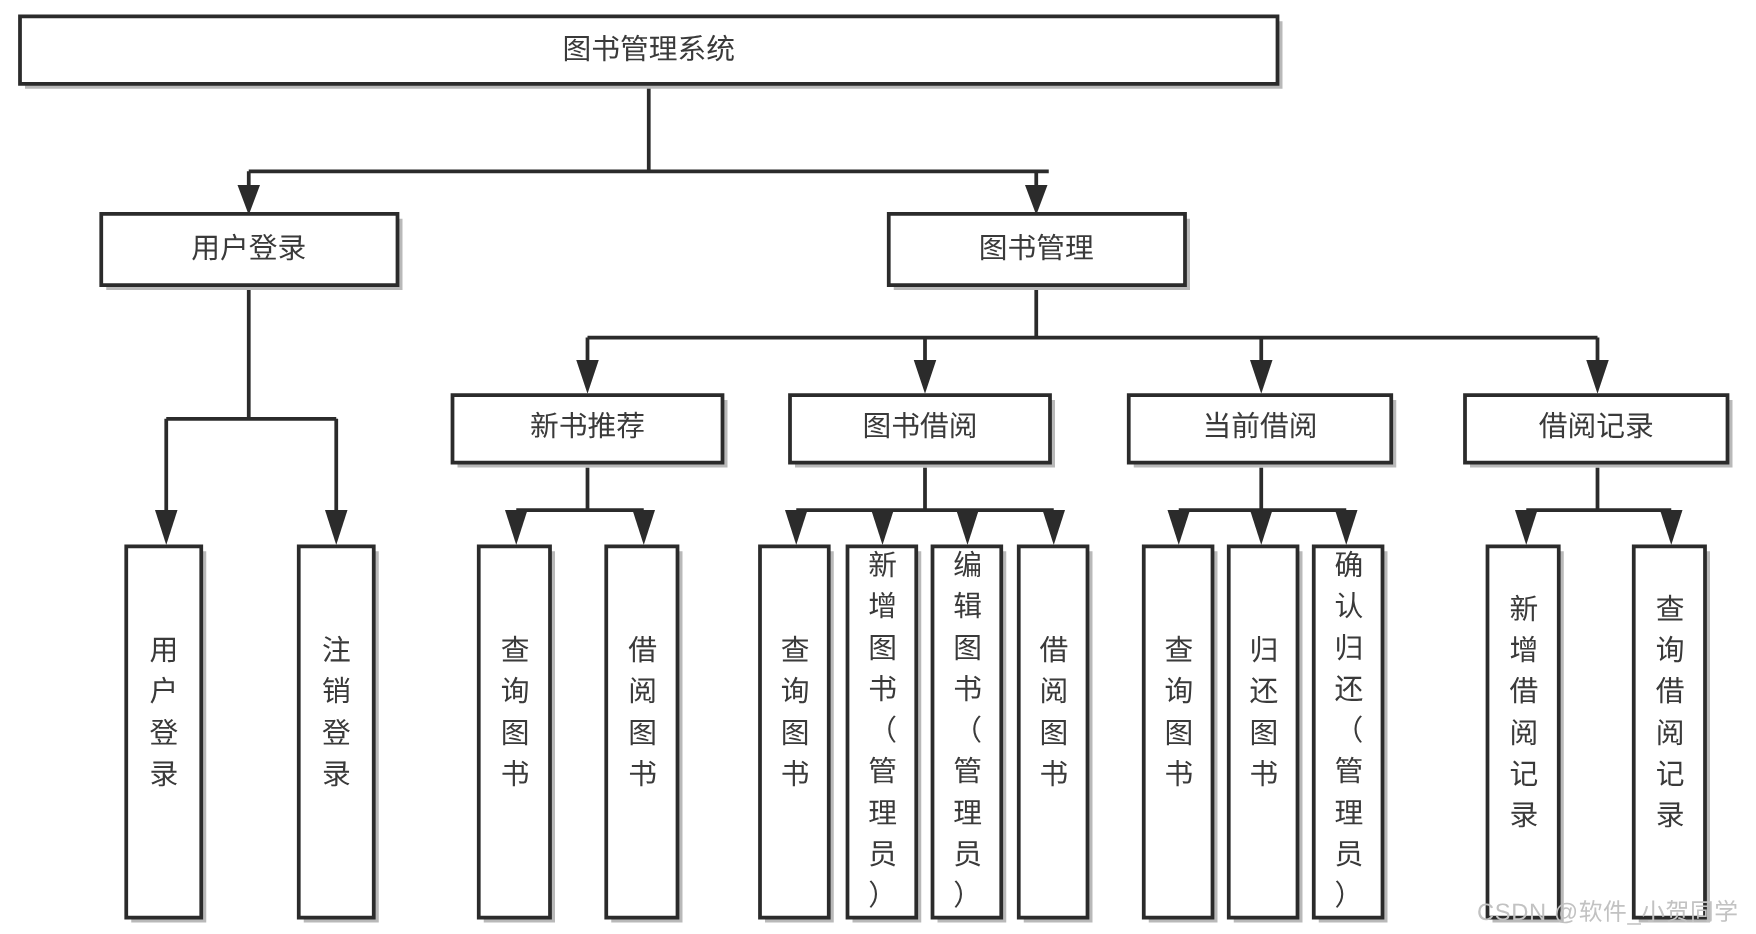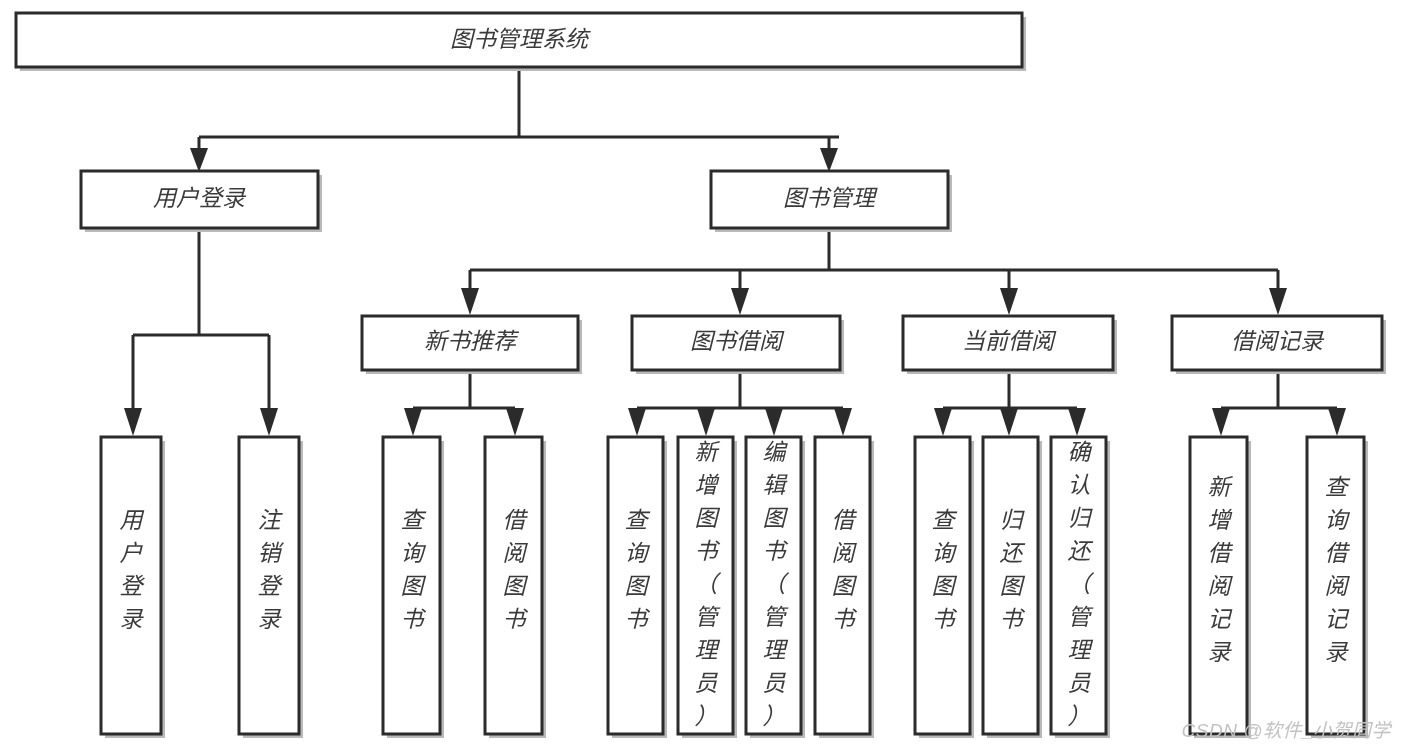--- a/index.html
+++ b/index.html
@@ -10,21 +10,20 @@
   }
   body {
     font-family: "Liberation Sans", "DejaVu Sans", sans-serif;
   }
   #diagram-root {
     position: relative;
     width: 1405px;
     height: 747px;
     background: #ffffff;
     overflow: hidden;
-    font-style: italic;
   }
   svg#tree-svg {
     position: absolute;
     top: 0;
     left: 0;
     width: 1405px;
     height: 747px;
     display: block;
   }
   .node-rect {

